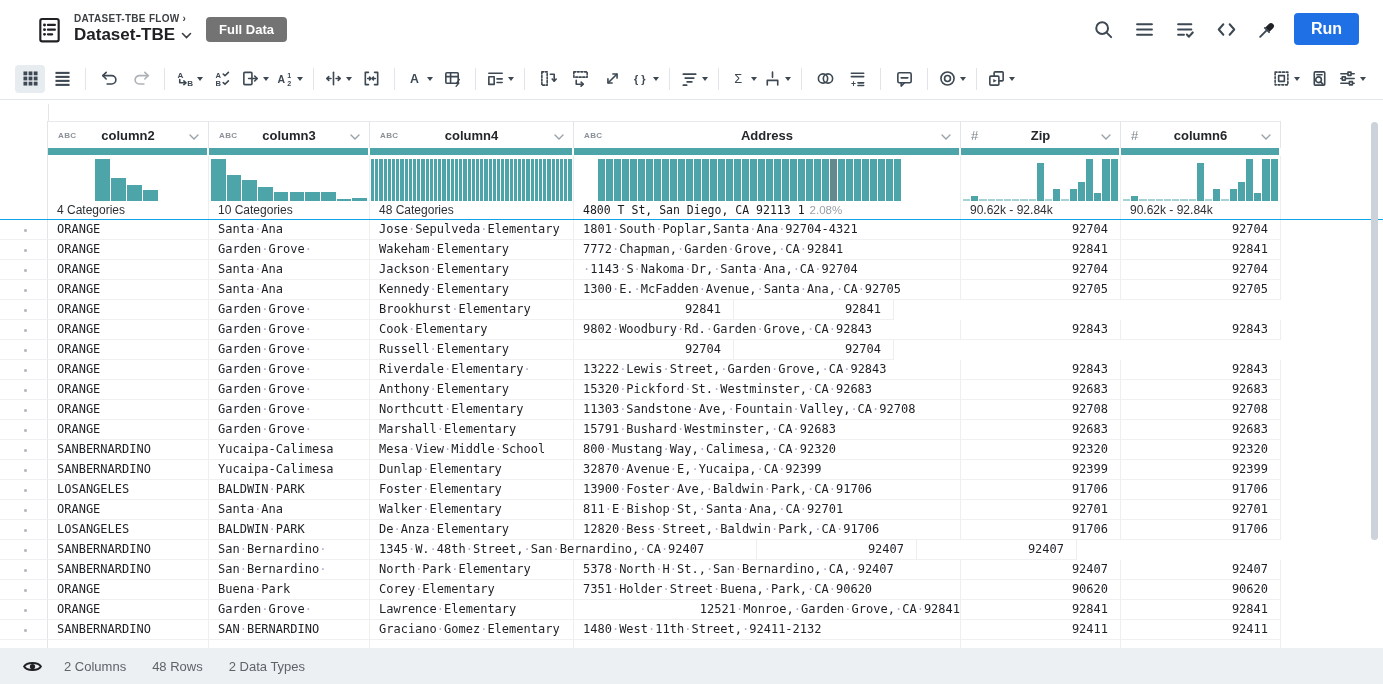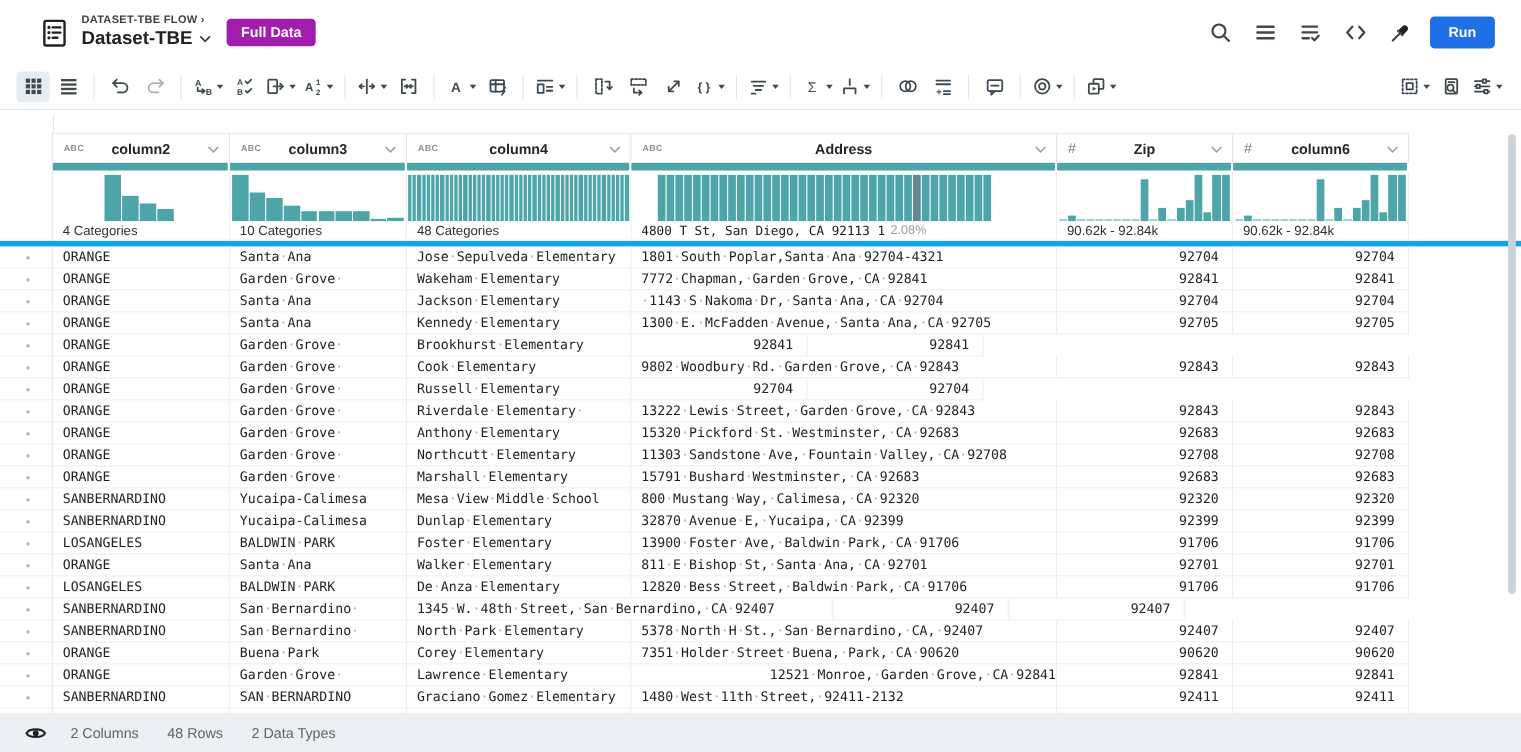--- a/index.html
+++ b/index.html
@@ -5,25 +5,25 @@
   html,body{margin:0;padding:0;background:#fff;width:1383px;height:684px;overflow:hidden;
     font-family:"Liberation Sans",sans-serif;-webkit-font-smoothing:antialiased;position:relative}
   
   .topbar{position:absolute;left:16px;top:0;width:1383px;height:58px;display:flex;align-items:center;
     padding:0 40px 0 20px;box-sizing:border-box}
   .ds-icon{width:27px;height:27px;margin-right:11px;flex:0 0 auto}
   .titles{display:flex;flex-direction:column;justify-content:center;margin-right:14px}
   .crumb{font-size:10px;font-weight:700;letter-spacing:.3px;color:#3c4043;line-height:12px;cursor:pointer}
   .title-row{display:flex;align-items:center;gap:6px;cursor:pointer}
   .title{font-size:17px;font-weight:600;color:#202124;line-height:20px}
-  .badge{background:#a21caf;color:#fff;font-size:13px;font-weight:700;padding:5px 13px;border-radius:4px;cursor:pointer}
+  .badge{background:#737373;color:#fff;font-size:13px;font-weight:700;padding:5px 13px;border-radius:4px;cursor:pointer}
   .tb-spacer{flex:1}
   .hicon{width:24px;height:24px;margin-left:17px;cursor:pointer;display:flex;align-items:center;justify-content:center}
   .hicon svg{width:21px;height:21px}
-  .run-btn{margin-left:14px;background:#1f6fe5;color:#fff;font-size:13px;font-weight:600;
+  .run-btn{margin-left:14px;background:#1f6fe5;color:#fff;font-size:16px;font-weight:600;
     padding:7px 17px;border-radius:4px;border:none;cursor:pointer}
   
   .toolbar{position:absolute;left:0;top:58px;width:1383px;height:42px;border-bottom:1px solid #e2e5e9;
     display:flex;align-items:center;padding:0 14px;box-sizing:border-box}
   .ti{display:flex;align-items:center;justify-content:center;min-width:26px;height:28px;border-radius:4px;
     margin:0 1px;cursor:pointer;padding:0 2px}
   .ti svg{width:19px;height:19px;display:block}
   .ti.sel{background:#e7ecf1}
   .ti.dis{opacity:.42}
   .tdiv{width:1px;height:22px;background:#e1e4e8;margin:0 7px;flex:0 0 auto}
@@ -42,21 +42,21 @@
   .h-type.abc{font-size:8px;font-weight:700;letter-spacing:.4px}
   .h-type.num{font-size:13px;font-weight:400;color:#7d868e}
   .h-title{font-size:13px;font-weight:600;color:#23262a}
   .h-chev{position:absolute;right:9px;top:50%;transform:translateY(-50%)}
   .qual-row{height:8px}
   .q-cell{box-sizing:border-box;border-right:1px solid #fff;padding:0 1px 1px 0}
   .qbar{height:7px;width:100%}
   .hist-row{height:45px}
   .hi-cell{box-sizing:border-box;border-right:1px solid #eceef0;position:relative;cursor:pointer}
   .bar{position:absolute;bottom:0}
-  .sum-row{height:18px;border-bottom:5px solid #0ea5e9}
+  .sum-row{height:18px;border-bottom:1px solid #0ea5e9}
   .s-cell{box-sizing:border-box;border-right:1px solid #eceef0;padding-left:9px;white-space:nowrap;
     overflow:hidden;display:flex;align-items:center;gap:5px}
   .sum{font-size:12px;color:#2c3035}
   .sum-mono{font-family:"DejaVu Sans Mono",monospace;font-size:11.5px;color:#17191c}
   .sum-pct{font-size:11.5px;color:#9aa0a6}
   .r{height:20px}
   .gdot{position:absolute;left:24px;top:9px;width:2.5px;height:2.5px;border-radius:50%;background:#b6bbc1}
   .c{box-sizing:border-box;border-right:1px solid #eceef0;border-bottom:1px solid #eef0f2;
     font-family:"DejaVu Sans Mono",monospace;font-size:12px;color:#1c1f23;line-height:19px;
     padding-left:9px;white-space:pre;overflow:hidden;cursor:default}

